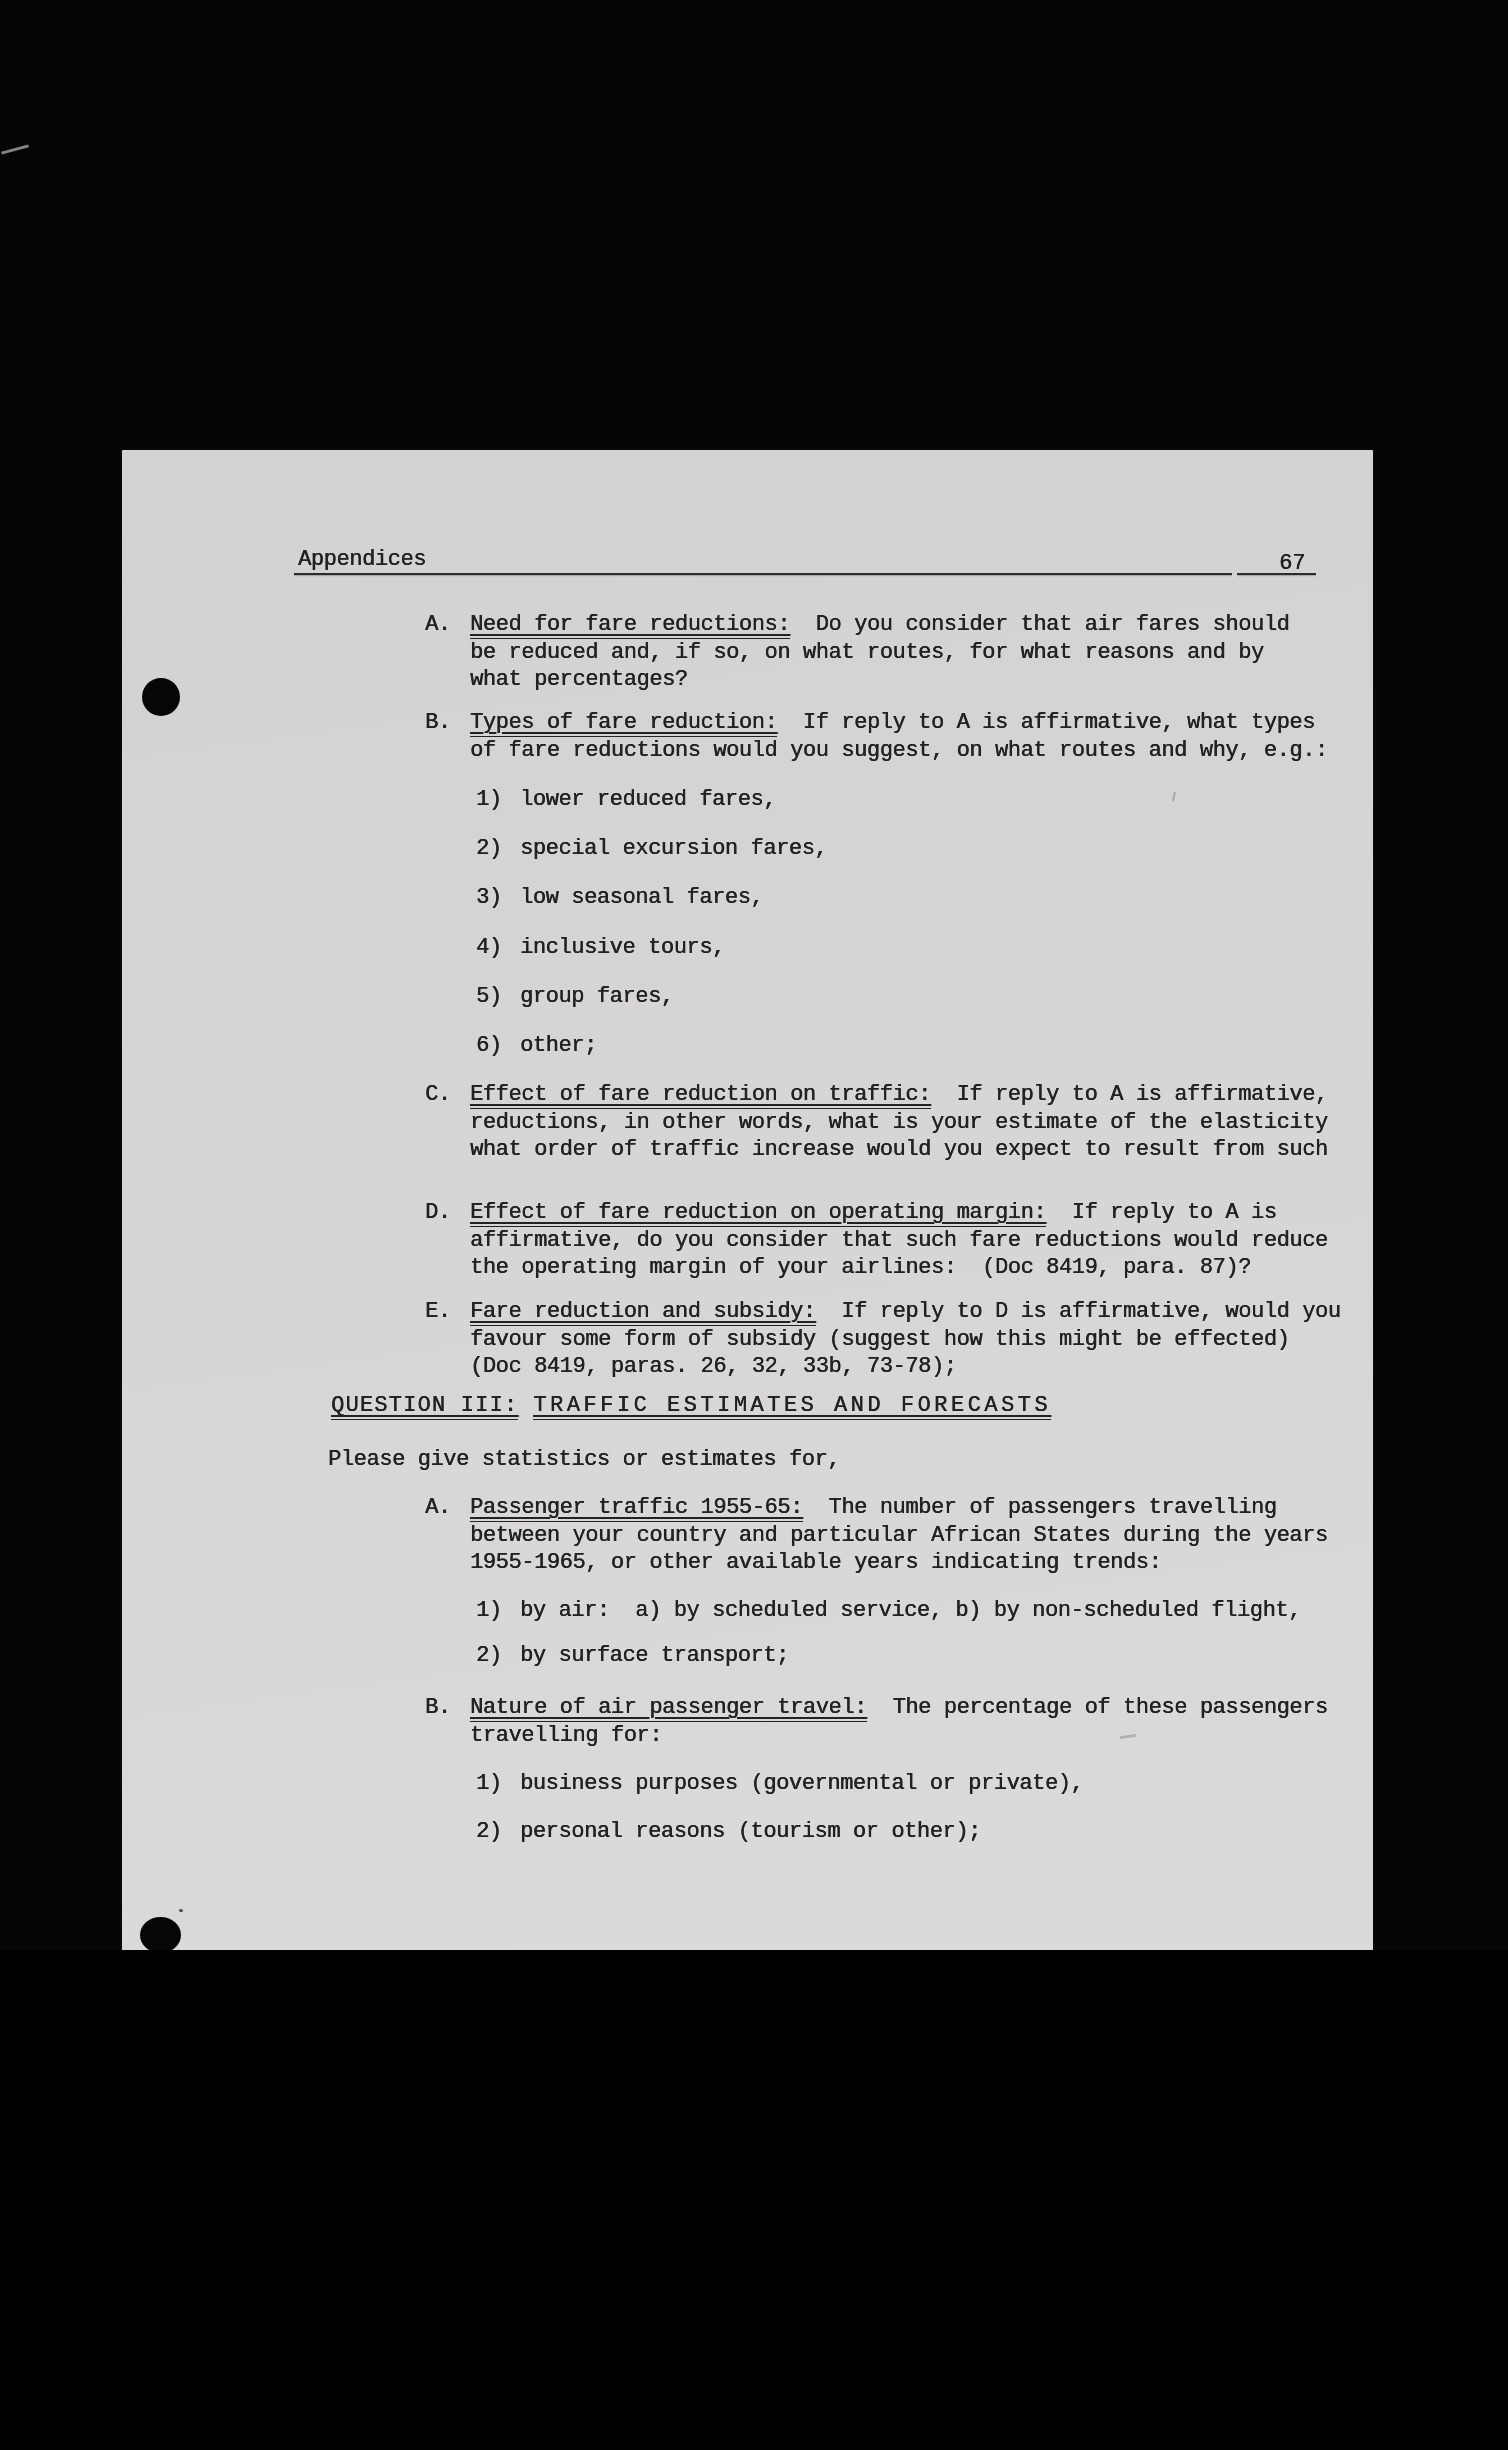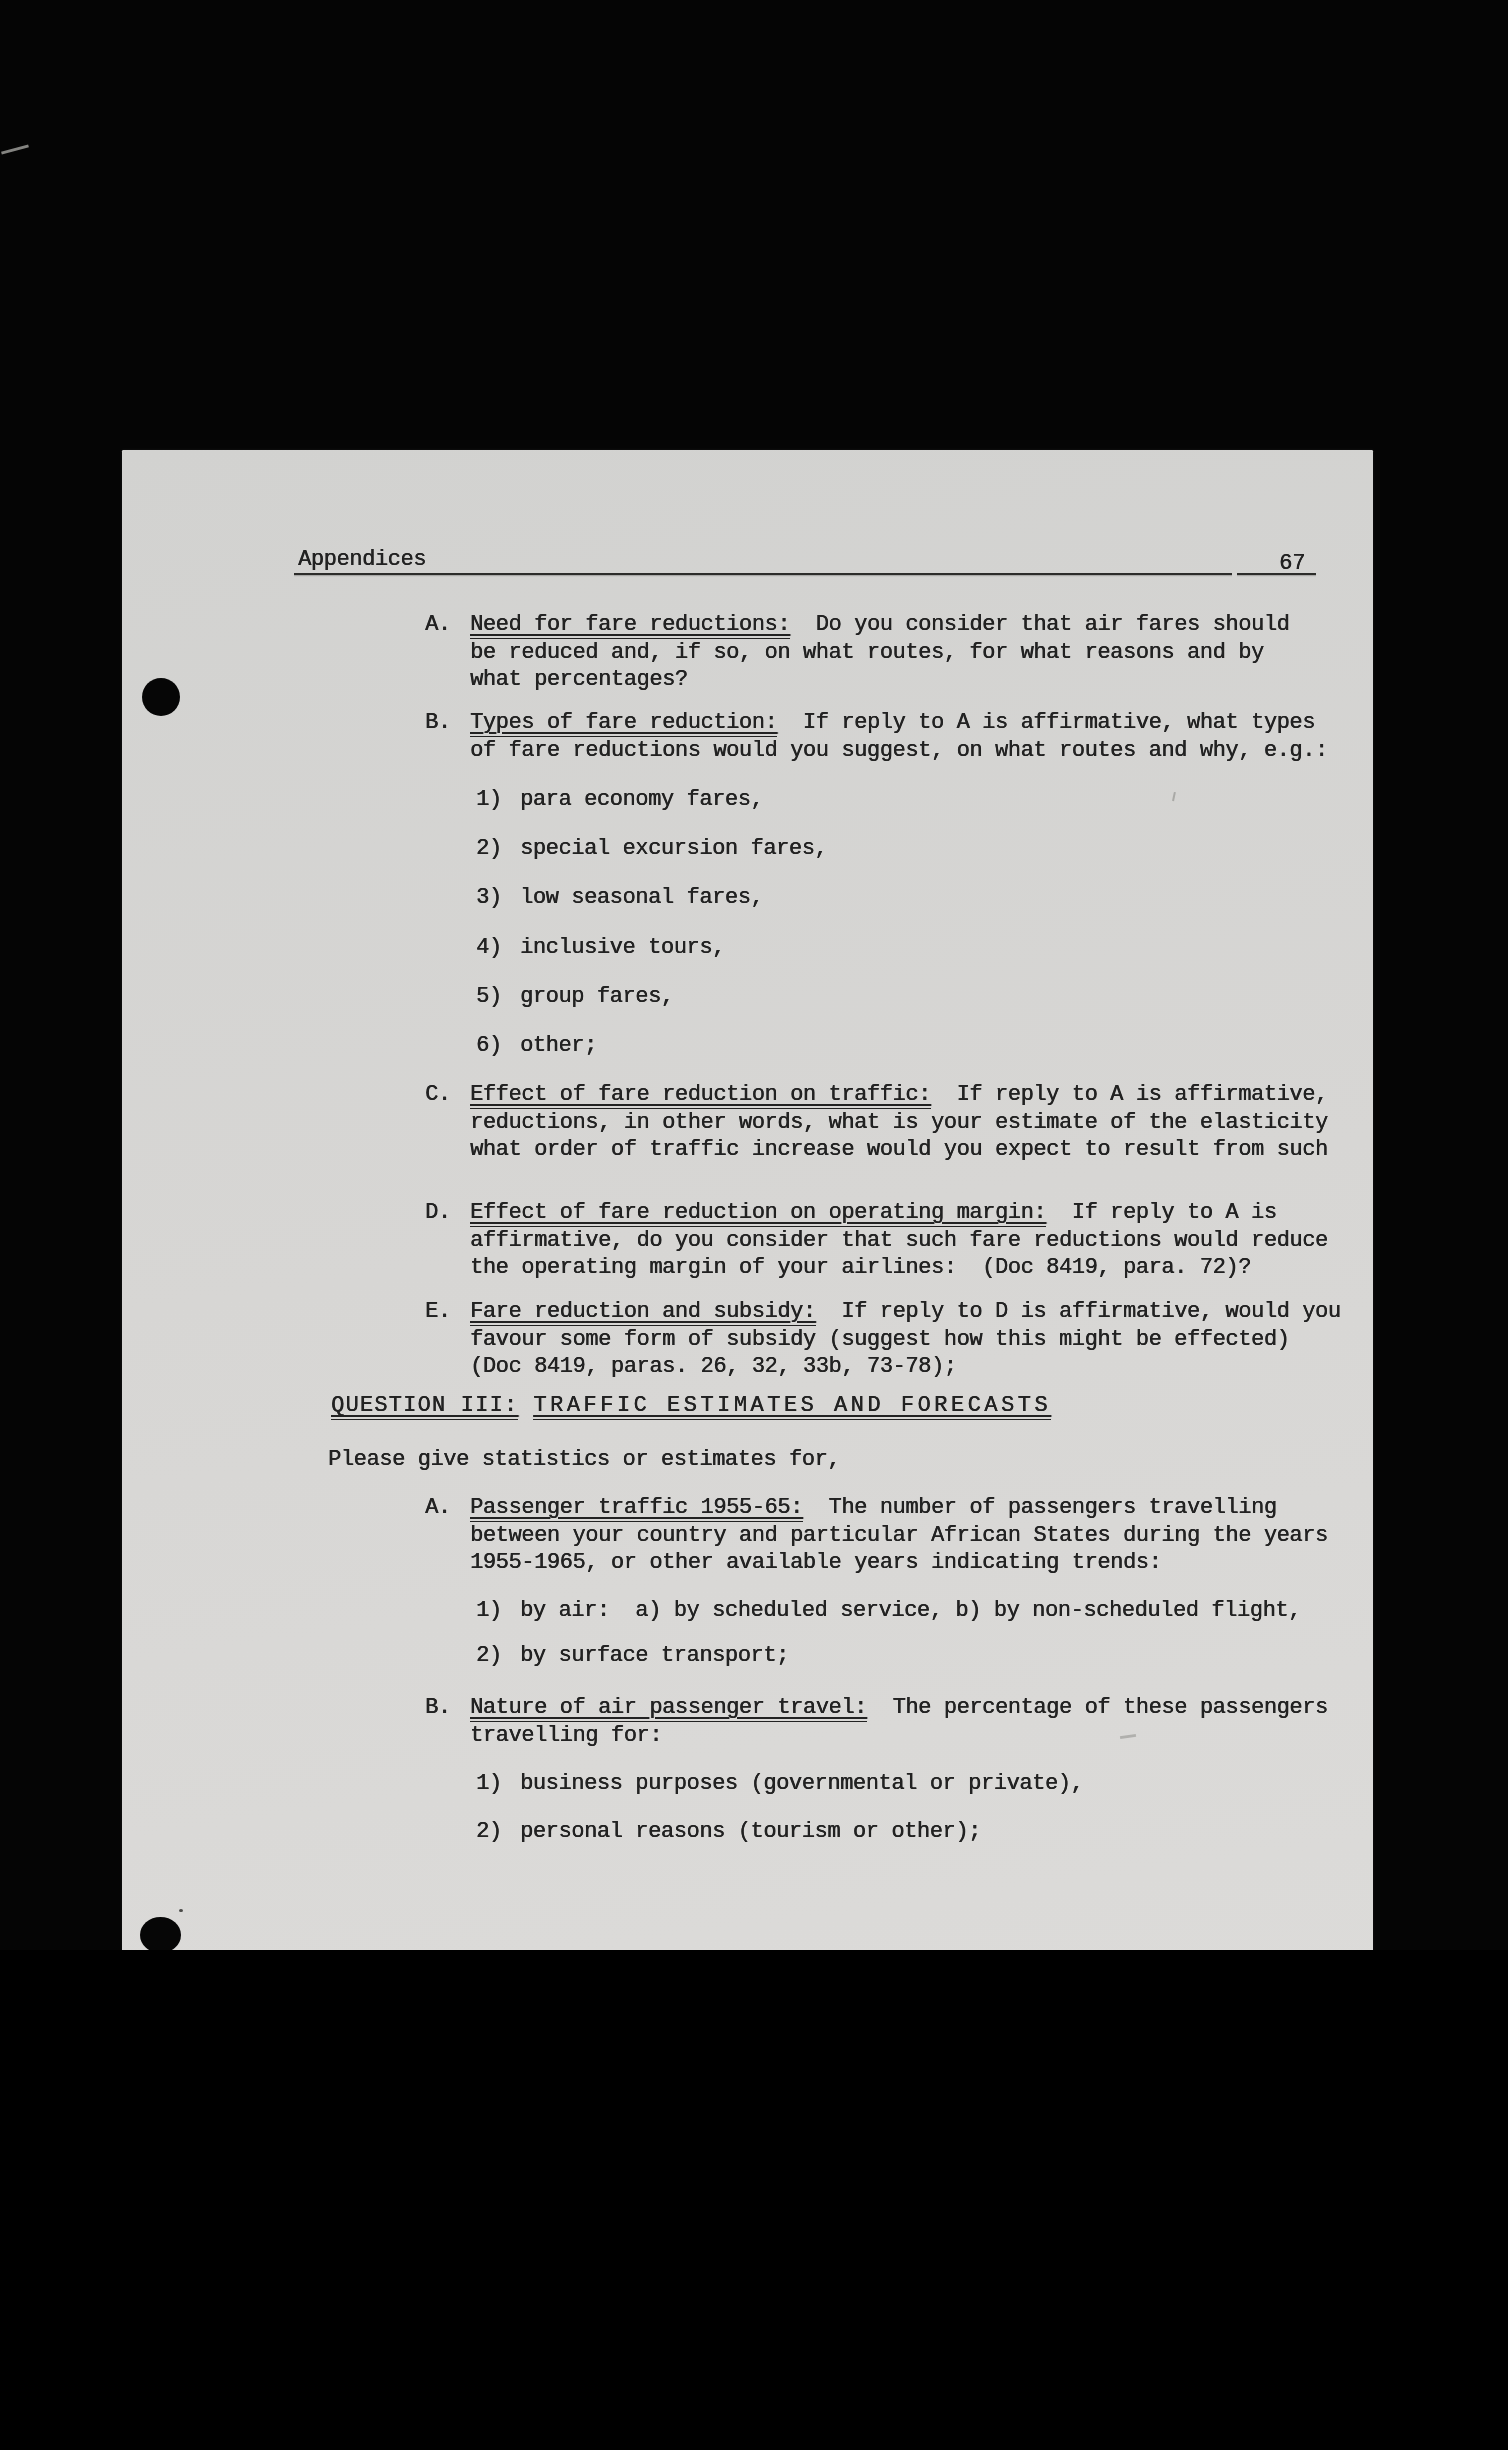--- a/index.html
+++ b/index.html
@@ -104,39 +104,39 @@
       <div class="ln">be reduced and, if so, on what routes, for what reasons and by</div>
       <div class="ln">what percentages?</div>
     </div>
 
     <div class="sec" style="top:259px">
       <span class="letter">B.</span>
       <div class="ln"><span class="hd">Types of fare reduction:</span><span class="rest">  If reply to A is affirmative, what types</span></div>
       <div class="ln">of fare reductions would you suggest, on what routes and why, e.g.:</div>
     </div>
 
-    <div class="li" style="top:336px"><span class="mark">1)</span><span>para economy fares,</span></div>
+    <div class="li" style="top:336px"><span class="mark">1)</span><span>lower reduced fares,</span></div>
     <div class="li" style="top:385px"><span class="mark">2)</span><span>special excursion fares,</span></div>
     <div class="li" style="top:434px"><span class="mark">3)</span><span>low seasonal fares,</span></div>
     <div class="li" style="top:484px"><span class="mark">4)</span><span>inclusive tours,</span></div>
     <div class="li" style="top:533px"><span class="mark">5)</span><span>group fares,</span></div>
     <div class="li" style="top:582px"><span class="mark">6)</span><span>other;</span></div>
 
     <div class="sec" style="top:631px">
       <span class="letter">C.</span>
       <div class="ln"><span class="hd">Effect of fare reduction on traffic:</span><span class="rest">  If reply to A is affirmative,</span></div>
       <div class="ln">reductions, in other words, what is your estimate of the elasticity</div>
       <div class="ln">what order of traffic increase would you expect to result from such</div>
     </div>
 
     <div class="sec" style="top:749px">
       <span class="letter">D.</span>
       <div class="ln"><span class="hd">Effect of fare reduction on operating margin:</span><span class="rest">  If reply to A is</span></div>
       <div class="ln">affirmative, do you consider that such fare reductions would reduce</div>
-      <div class="ln">the operating margin of your airlines:  (Doc 8419, para. 72)?</div>
+      <div class="ln">the operating margin of your airlines:  (Doc 8419, para. 87)?</div>
     </div>
 
     <div class="sec" style="top:848px">
       <span class="letter">E.</span>
       <div class="ln"><span class="hd">Fare reduction and subsidy:</span><span class="rest">  If reply to D is affirmative, would you</span></div>
       <div class="ln">favour some form of subsidy (suggest how this might be effected)</div>
       <div class="ln">(Doc 8419, paras. 26, 32, 33b, 73-78);</div>
     </div>
 
     <div class="q3head">

